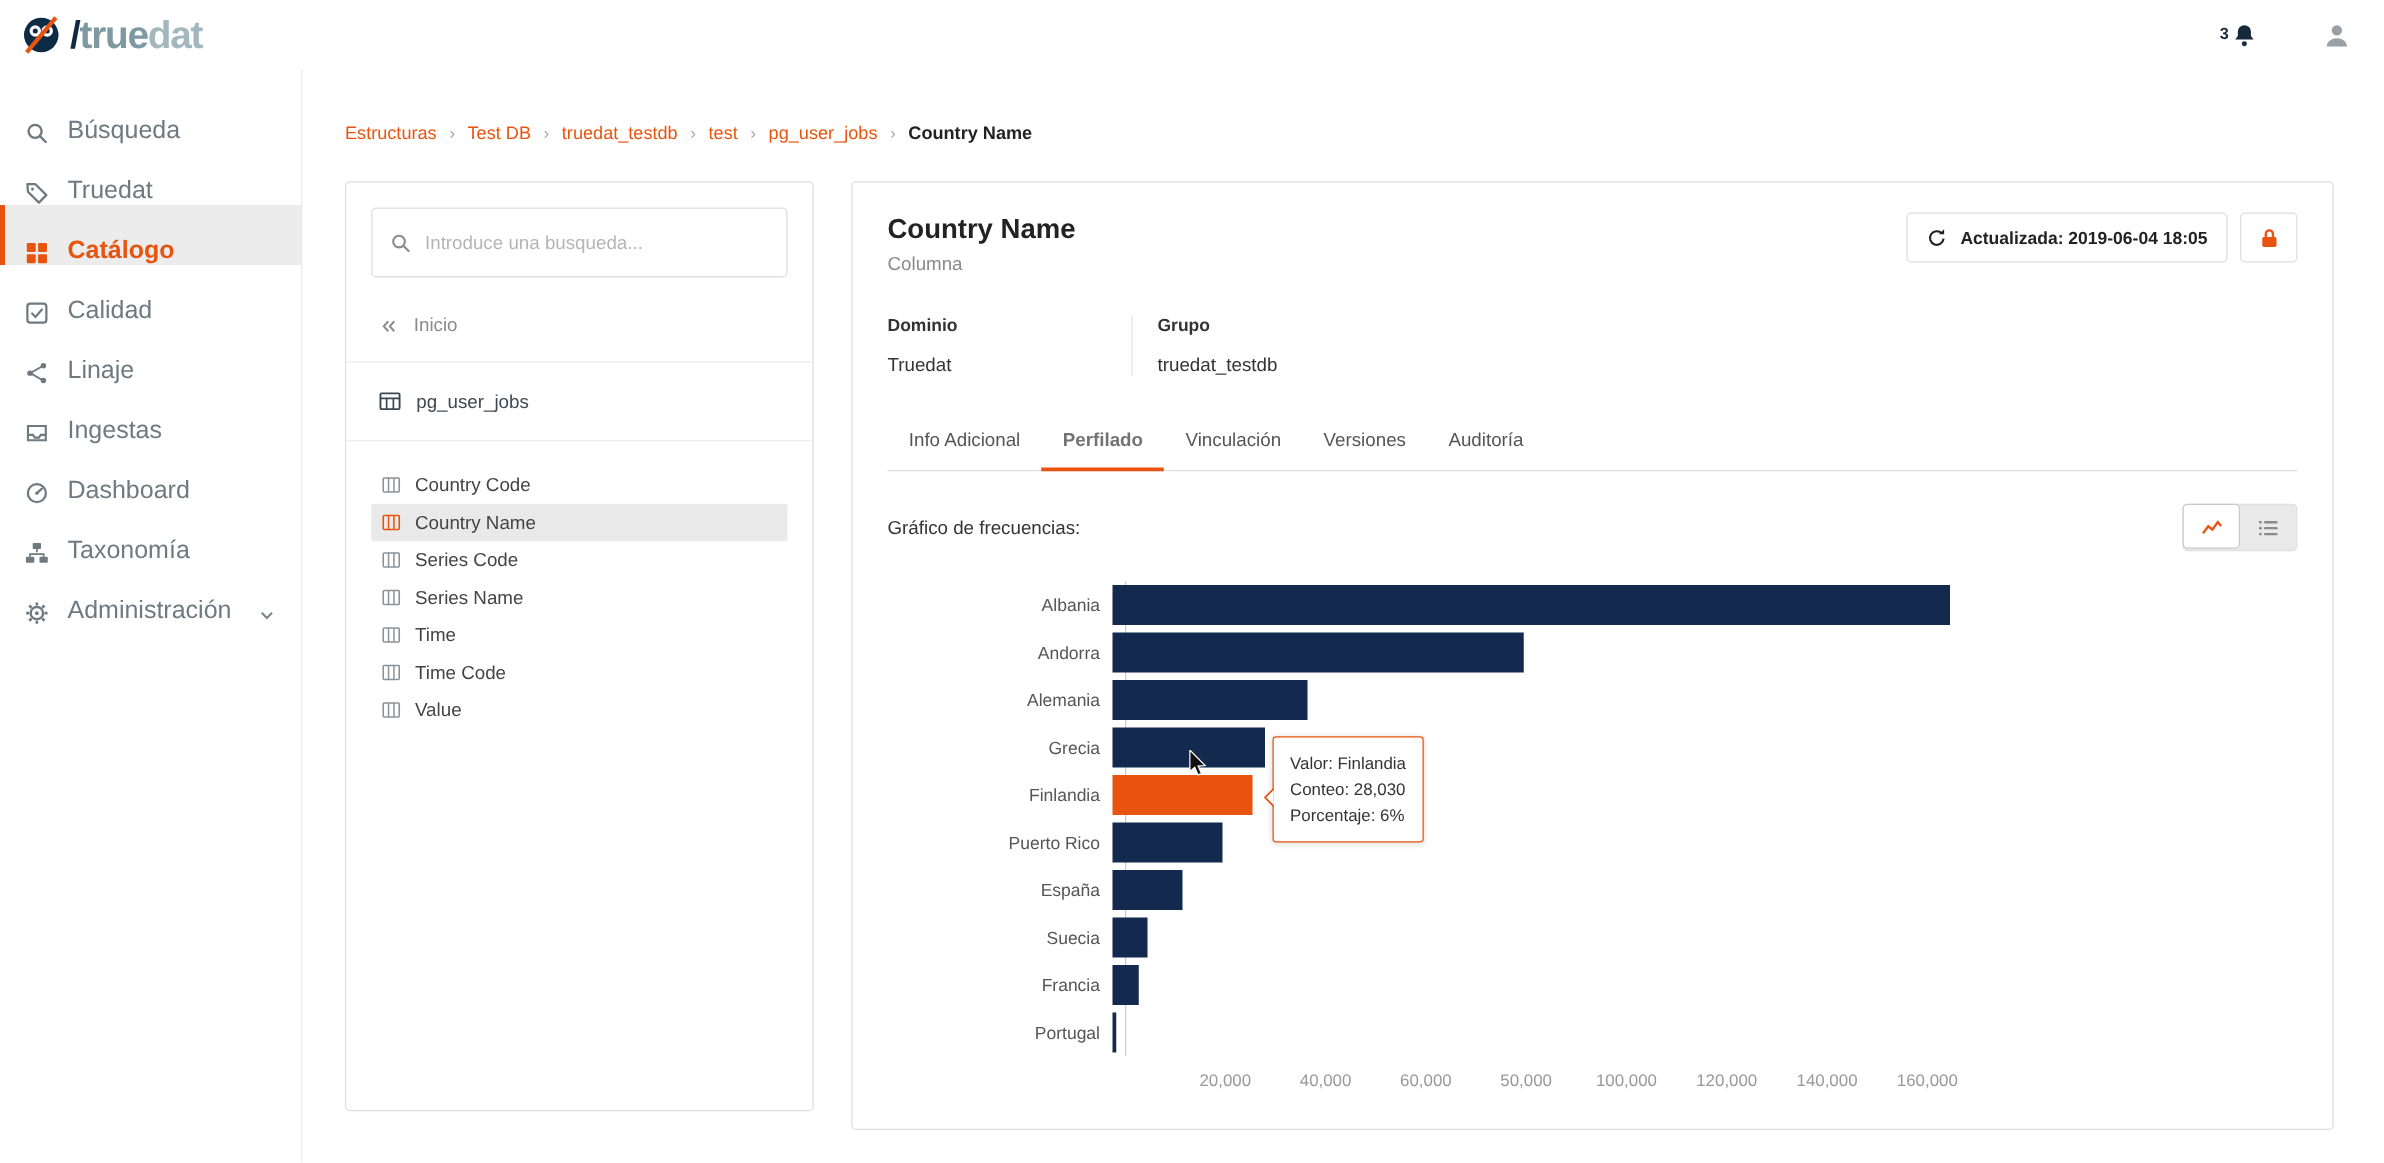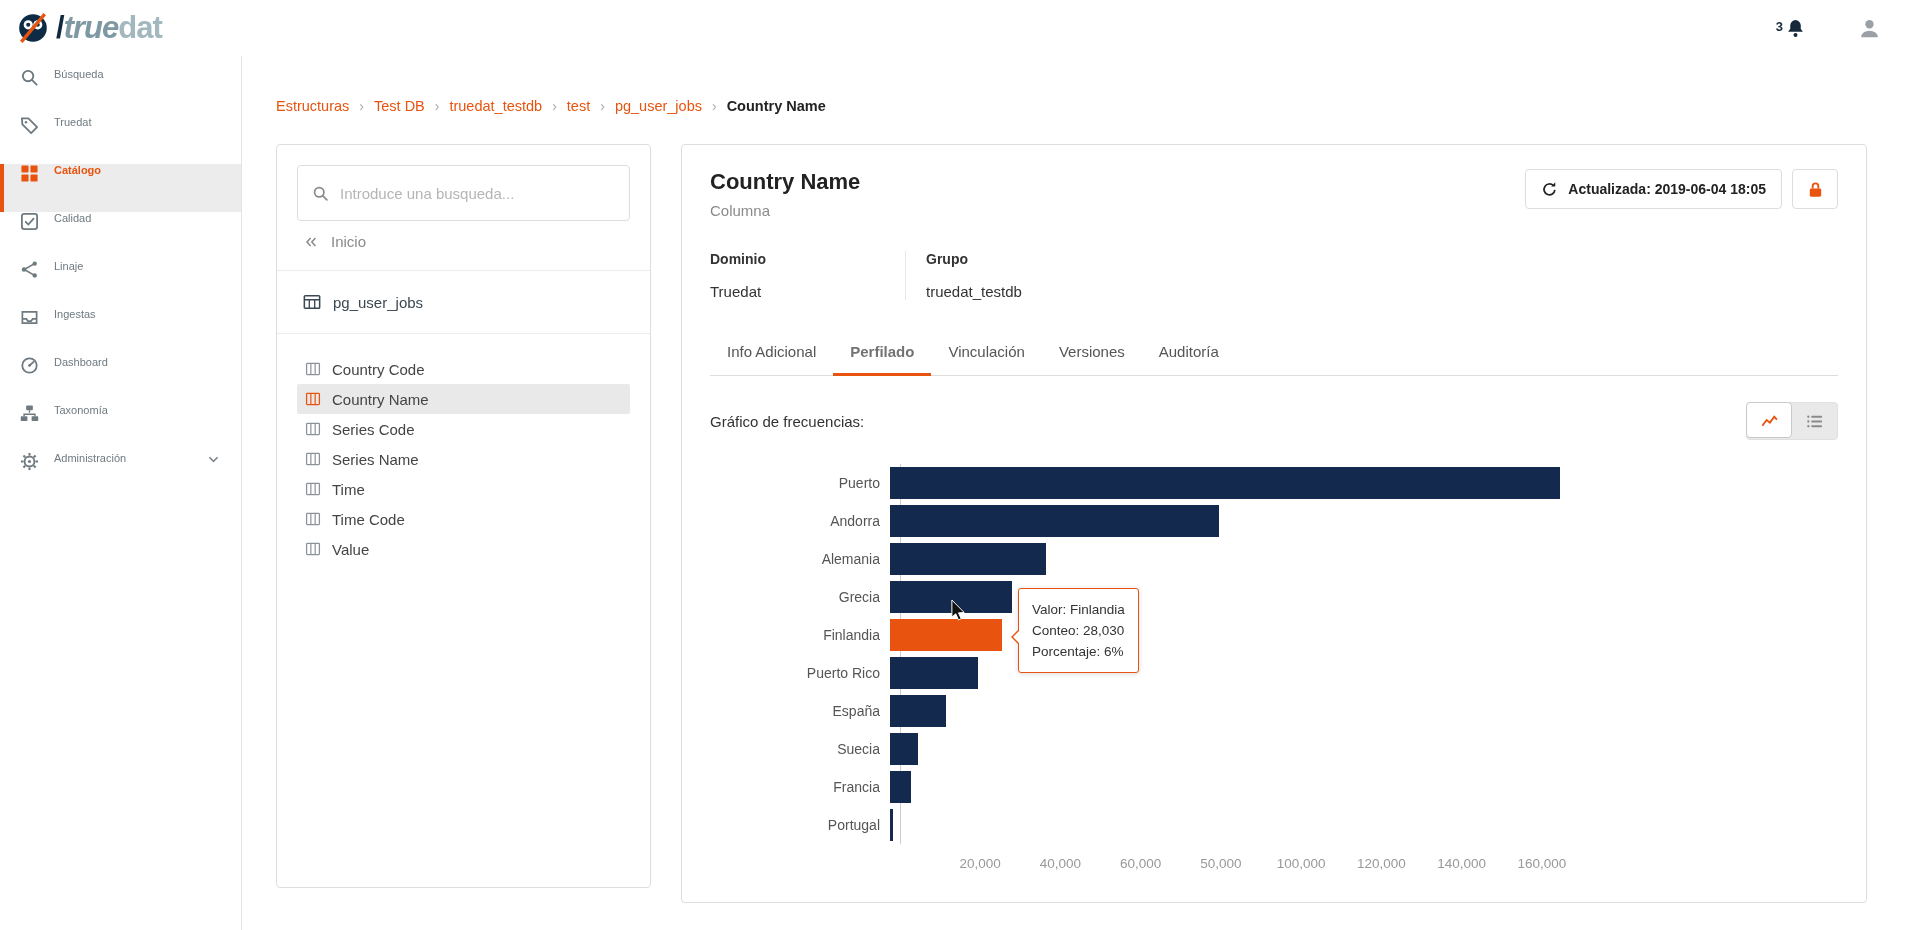--- a/index.html
+++ b/index.html
@@ -11,48 +11,48 @@
   }
   *{box-sizing:border-box;margin:0;padding:0;}
   html,body{width:1907px;height:930px;overflow:hidden;}
   body{font-family:"Liberation Sans",sans-serif;background:#fff;color:var(--text);position:relative;}
 
   
   .header{position:absolute;top:0;left:0;right:0;height:56px;background:#fff;display:flex;align-items:center;padding:0 26px 0 16px;}
   .logo{display:flex;align-items:center;gap:6px;}
   .logo-text{font-size:31px;font-weight:bold;letter-spacing:-1px;}
   .logo-slash{color:#10293f;}
-  .logo-true{color:#7f99a3;font-style:italic;}
+  .logo-true{color:#7f99a3;}
   .logo-dat{color:#a2b7be;}
   .header-right{margin-left:auto;display:flex;align-items:center;gap:52px;}
   .notif{display:flex;align-items:flex-start;gap:2px;cursor:pointer;}
   .notif-count{font-size:13px;font-weight:bold;color:#16293b;margin-top:1px;}
 
   
   .sidebar{position:absolute;top:56px;left:0;bottom:0;width:242px;border-right:1px solid #e4e4e4;background:#fff;padding-top:12px;}
-  .sidebar-item{display:flex;align-items:flex-start;gap:15px;height:48px;padding:0 20px;font-size:11px;color:#6e7a80;cursor:pointer;}
+  .sidebar-item{display:flex;align-items:flex-end;gap:15px;height:48px;padding:0 20px;font-size:20px;color:#6e7a80;cursor:pointer;}
   .sidebar-item svg{flex:0 0 auto;}
   .sidebar-item.active{color:var(--accent);background:#ececec;border-left:4px solid var(--accent);padding-left:16px;font-weight:bold;}
   .sidebar-chevron{margin-left:auto;color:#7d868c;}
 
   
   .content{position:absolute;top:56px;left:242px;right:0;bottom:0;padding:42px 40px 0 34px;background:#fff;}
   .breadcrumb{font-size:14.5px;display:flex;align-items:center;flex-wrap:wrap;}
   .crumb{color:var(--accent);cursor:pointer;}
   .crumb::after{content:"\203A";color:#aaa;margin:0 10px;font-size:14px;}
   .crumb-current{color:#222;font-weight:bold;}
 
   .panels{display:flex;gap:30px;margin-top:30px;align-items:flex-start;}
 
   
   .explorer-card{width:375px;height:744px;border:1px solid var(--border);border-radius:4px;padding:20px;background:#fff;overflow:hidden;}
   .search-box{display:flex;align-items:center;gap:11px;border:1px solid #ddd;border-radius:4px;height:56px;padding:0 14px;color:#9a9a9a;background:#fff;}
   .search-box input{border:none;outline:none;font-size:15px;color:#444;flex:1;font-family:"Liberation Sans",sans-serif;background:transparent;}
   .search-box input::placeholder{color:#b5b5b5;}
-  .inicio-row{display:flex;align-items:center;gap:12px;color:#8a8a8a;font-size:15px;margin-top:12px;padding:0 6px;cursor:pointer;}
+  .inicio-row{display:flex;align-items:center;gap:12px;color:#8a8a8a;font-size:15px;margin-top:30px;padding:0 6px;cursor:pointer;}
   .explorer-divider{border:none;border-top:1px solid #ececec;margin:20px -20px;}
   .table-row{display:flex;align-items:center;gap:12px;font-size:15px;color:#3c4852;padding:2px 6px;cursor:pointer;}
   .columns-list{margin-top:4px;}
   .column-item{display:flex;align-items:center;gap:11px;height:30px;padding:0 8px;font-size:15px;color:#444;cursor:pointer;border-radius:2px;}
   .column-item svg{color:#8b9298;}
   .column-item.selected{background:#e9e9e9;}
   .column-item.selected svg{color:var(--accent);}
 
   
   .detail-card{flex:1;min-height:744px;border:1px solid var(--border);border-radius:4px;padding:24px 28px;background:#fff;position:relative;}
@@ -370,21 +370,21 @@
                   <line x1="7.5" y1="15" x2="17" y2="15"></line>
                 </g>
               </svg>
           </button>
         </div>
       </div>
 
       <div class="chart">
         <div class="chart-rows">
   <div class="bar-row">
-    <span class="bar-label">Puerto</span>
+    <span class="bar-label">Albania</span>
     <div class="bar-track">
       <div class="bar" style="width: 97.093%;"></div>
     </div>
   </div>
 
   <div class="bar-row">
     <span class="bar-label">Andorra</span>
     <div class="bar-track">
       <div class="bar" style="width: 47.6744%;"></div>
     </div>

